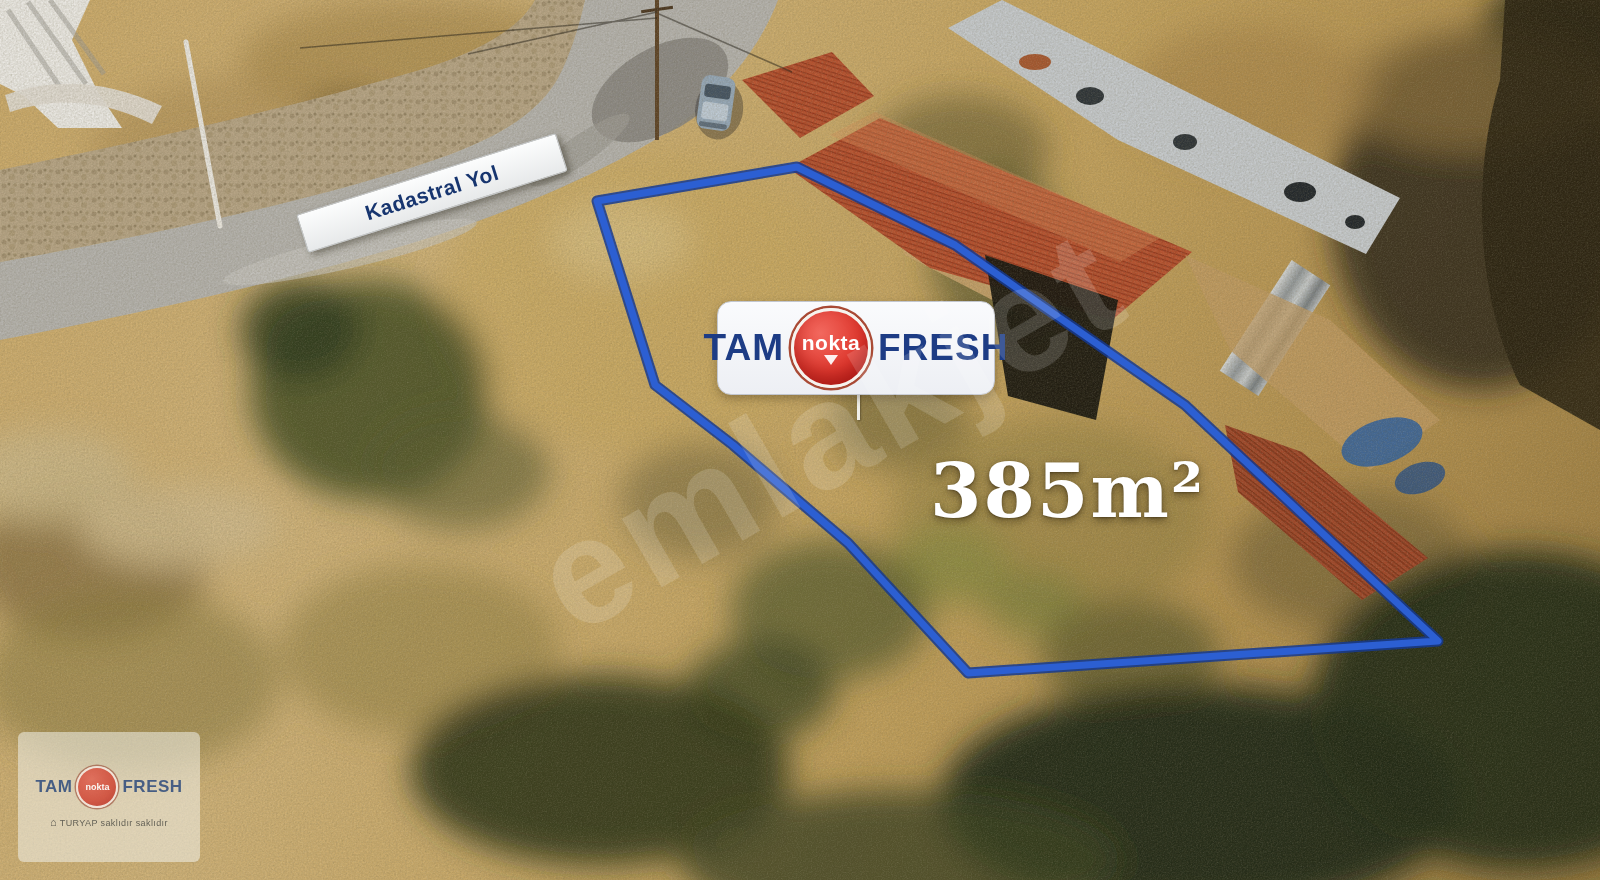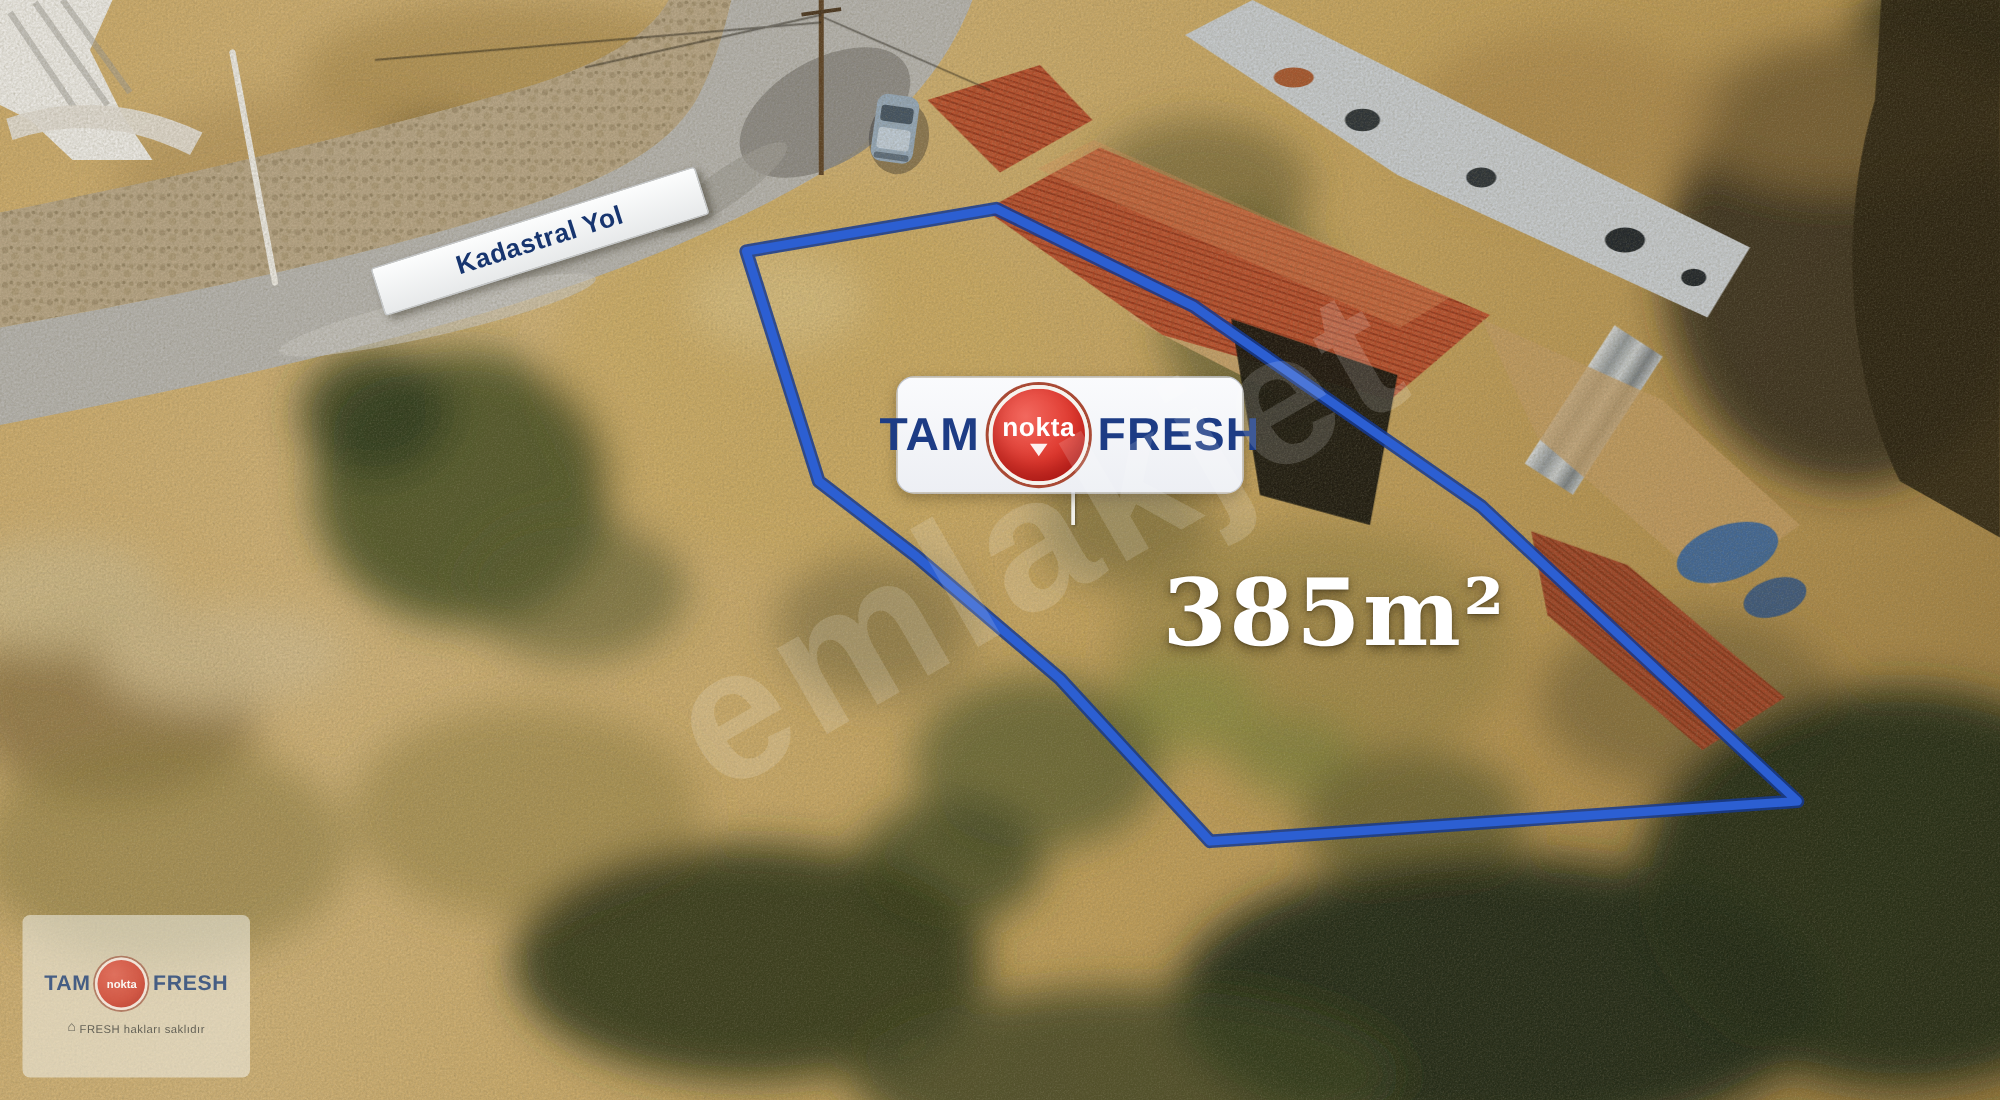--- a/index.html
+++ b/index.html
@@ -240,17 +240,17 @@
   <div class="footer-badge">
     <div class="footer-logo">
       <span class="footer-word">TAM</span>
       <span class="footer-circle">
         <span>nokta</span>
       </span>
       <span class="footer-word">FRESH</span>
     </div>
     <div class="footer-attribution">
       <span class="glyph">⌂</span>
-      <span class="txt">FRESH hakları saklıdır</span>
+      <span class="txt">TURYAP saklıdır saklıdır</span>
     </div>
   </div>
 
 </div>
 
 </body></html>

